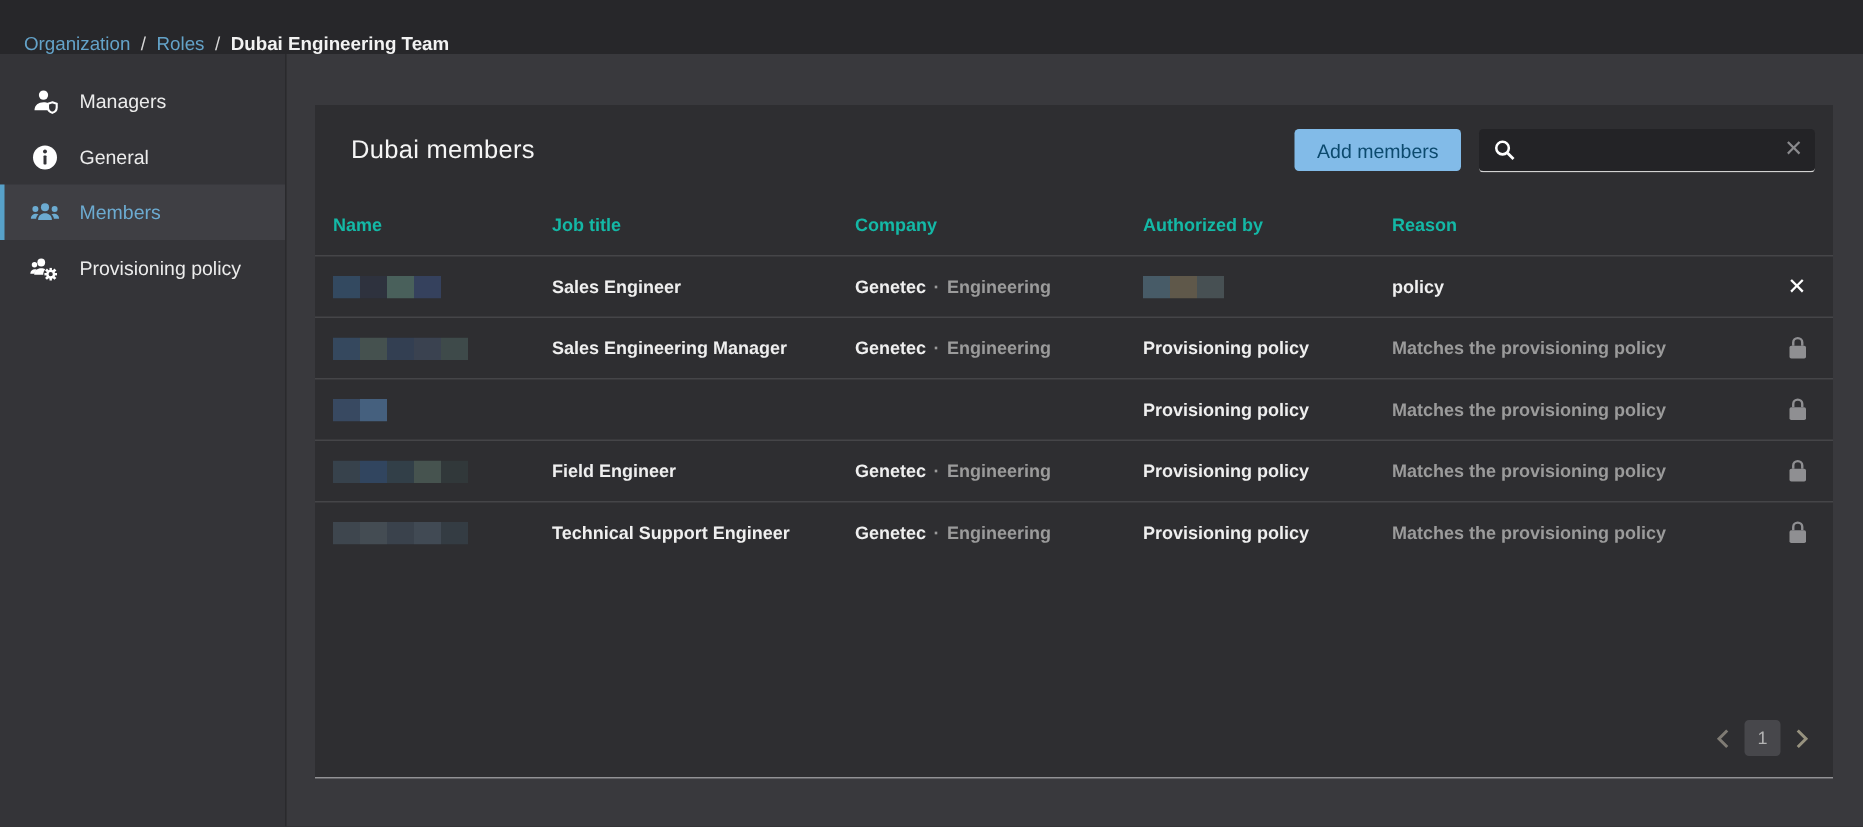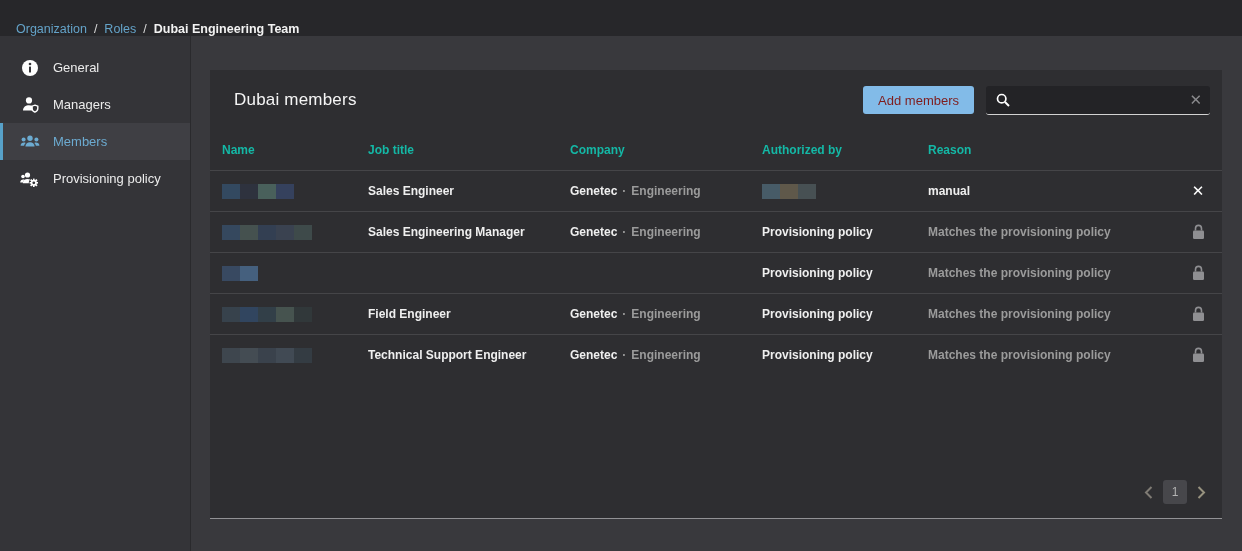--- a/index.html
+++ b/index.html
@@ -44,21 +44,21 @@
     border-bottom:1px solid #929295;
     display:flex; flex-direction:column;
   }
   .panel-header {
     height:60px; flex:0 0 60px; display:flex; align-items:center;
     padding:0 12px 0 24px;
   }
   .panel-title { font-size:17px; color:#f5f5f5; letter-spacing:.2px; }
   .spacer { flex:1; }
   .btn-add {
-    background:#82bbe8; color:#7f1d1d; border:none; border-radius:3px;
+    background:#82bbe8; color:#0c4a6e; border:none; border-radius:3px;
     height:28px; padding:0 15px; font-size:13px; cursor:pointer;
     font-family:inherit; margin-right:12px;
   }
   .searchbox {
     width:224px; height:29px; background:#232326; border-radius:3px;
     border-bottom:1px solid #d2d2d2; display:flex; align-items:center;
     padding:0 8px 0 10px;
   }
   .searchbox input {
     flex:1; background:transparent; border:none; outline:none;
@@ -109,38 +109,38 @@
   <span class="crumb-sep">/</span>
   <span class="crumb-current">Dubai Engineering Team</span>
 </div>
 
 <div class="shell">
 
   <div class="sidebar">
 
     <div class="side-item">
       <span class="sicon">
+        <svg width="19" height="19" viewBox="0 0 19 19">
+            <circle cx="8" cy="5.4" r="3.1" fill="currentColor"></circle>
+            <path d="M2 15.5c0-3.4 2.7-5.3 6-5.3 1.3 0 2.5.3 3.5.9v4.4H2z" fill="currentColor"></path>
+            <path d="M13.9 10.2l2.9 1v2.4c0 1.8-1.2 3-2.9 3.6-1.7-.6-2.9-1.8-2.9-3.6v-2.4z" fill="none" stroke="currentColor" stroke-width="1.4"></path>
+          </svg>
+      </span>
+      <span>Managers</span>
+    </div>
+
+    <div class="side-item">
+      <span class="sicon">
         <svg width="18" height="18" viewBox="0 0 18 18">
             <circle cx="9" cy="9" r="8" fill="currentColor"></circle>
             <rect x="8" y="7.6" width="2" height="6" rx="0.5" fill="#343438"></rect>
             <circle cx="9" cy="5" r="1.3" fill="#343438"></circle>
           </svg>
       </span>
       <span>General</span>
-    </div>
-
-    <div class="side-item">
-      <span class="sicon">
-        <svg width="19" height="19" viewBox="0 0 19 19">
-            <circle cx="8" cy="5.4" r="3.1" fill="currentColor"></circle>
-            <path d="M2 15.5c0-3.4 2.7-5.3 6-5.3 1.3 0 2.5.3 3.5.9v4.4H2z" fill="currentColor"></path>
-            <path d="M13.9 10.2l2.9 1v2.4c0 1.8-1.2 3-2.9 3.6-1.7-.6-2.9-1.8-2.9-3.6v-2.4z" fill="none" stroke="currentColor" stroke-width="1.4"></path>
-          </svg>
-      </span>
-      <span>Managers</span>
     </div>
 
     <div class="side-item selected">
       <span class="sicon">
         <svg width="20" height="20" viewBox="0 0 20 20">
             <circle cx="10" cy="6.2" r="2.7" fill="currentColor"></circle>
             <path d="M5.4 14.6c0-2.9 2.2-4.4 4.6-4.4s4.6 1.5 4.6 4.4z" fill="currentColor"></path>
             <circle cx="3.6" cy="7.4" r="2" fill="currentColor"></circle>
             <path d="M.6 13.8c0-2.2 1.6-3.3 3.4-3.3.6 0 1.2.1 1.7.4-1 .9-1.6 2-1.6 2.9z" fill="currentColor"></path>
             <circle cx="16.4" cy="7.4" r="2" fill="currentColor"></circle>
@@ -213,21 +213,21 @@
           </div>
         <div class="cell">Sales Engineer</div>
         <div class="cell"><span>Genetec</span><span class="dot-sep">·</span><span class="muted">Engineering</span></div>
         <div class="cell">
             <span class="redact">
               <span style="background: rgb(71, 91, 103);"></span>
               <span style="background: rgb(95, 88, 74);"></span>
               <span style="background: rgb(71, 80, 83);"></span>
             </span>
           </div>
-        <div class="cell">manual</div>
+        <div class="cell">policy</div>
         <div class="action-cell">
             <span class="remove-x">✕</span>
           </div>
       </div>
 
       <div class="grid-row trow">
         <div class="cell">
             <span class="redact">
               <span style="background: rgb(53, 72, 94);"></span>
               <span style="background: rgb(69, 81, 79);"></span>

